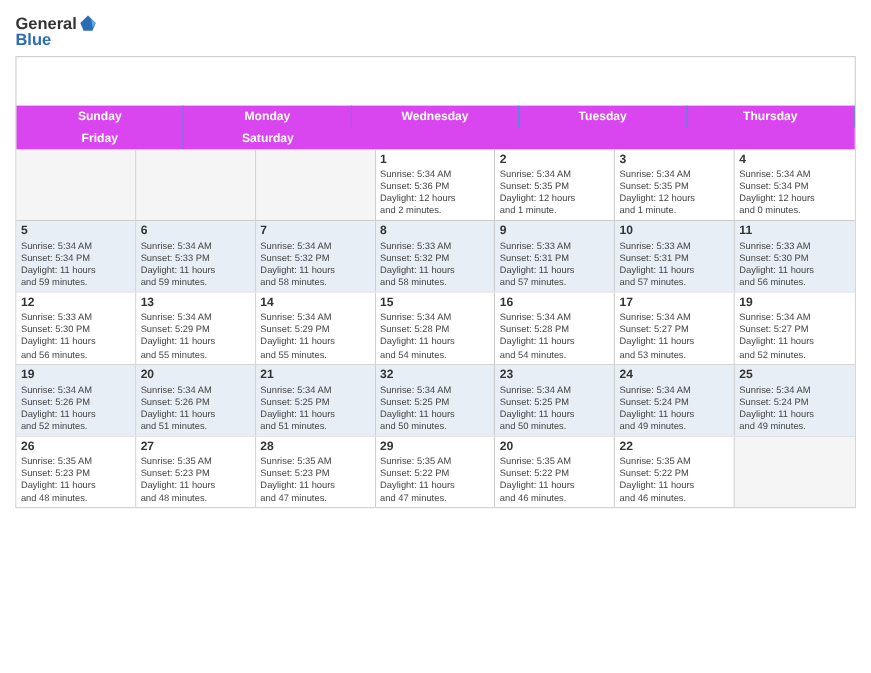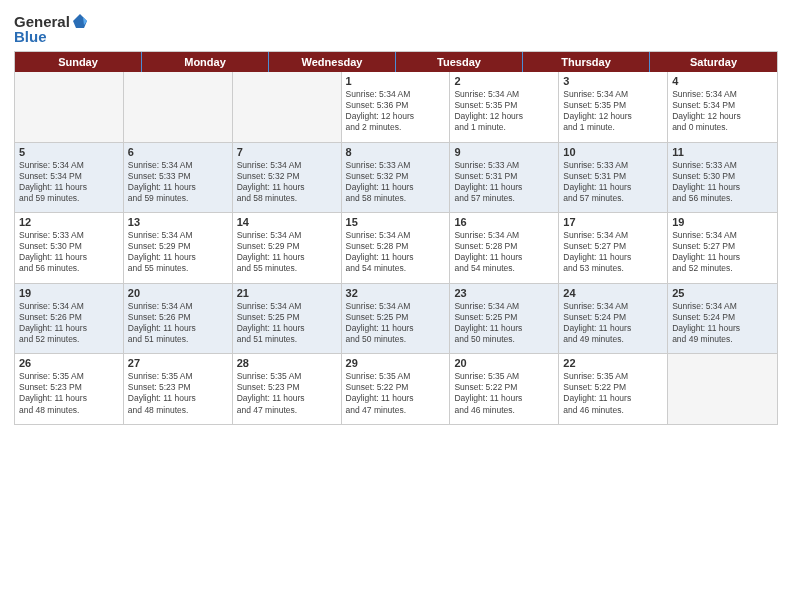--- a/index.html
+++ b/index.html
@@ -44,22 +44,23 @@
       font-style: italic;
     }
     .calendar {
       flex: 1;
       display: flex;
       flex-direction: column;
       border: 1px solid #ccc;
     }
     .day-headers {
       display: grid;
-      grid-template-columns: repeat(6, 1fr);
-      background: #7f1d1d;
+      grid-template-columns: repeat(5, 1fr);
+      background: #d946ef;
+      margin-top: 44px;
     }
     .day-header {
       color: #fff;
       font-size: 11px;
       font-weight: bold;
       text-align: center;
       padding: 4px 2px;
       border-right: 1px solid #4a8dd5;
     }
     .day-header:last-child { border-right: none; }
@@ -118,20 +119,21 @@
     </div>
   </div>
 
   <div class="calendar">
     <div class="day-headers">
     <div class="day-header">Sunday</div>
         <div class="day-header">Monday</div>
         <div class="day-header">Wednesday</div>
         <div class="day-header">Tuesday</div>
         <div class="day-header">Thursday</div>
+        <div class="day-header">Friday</div>
         <div class="day-header">Saturday</div>
       </div>
     <div class="calendar-body">
     <div class="week-row">
           <div class="day-cell empty"></div>
           <div class="day-cell empty"></div>
           <div class="day-cell empty"></div>
           <div class="day-cell">
             <div class="day-number">1</div>
             <div class="day-info" style="white-space: pre-line;">Sunrise: 5:34 AM

